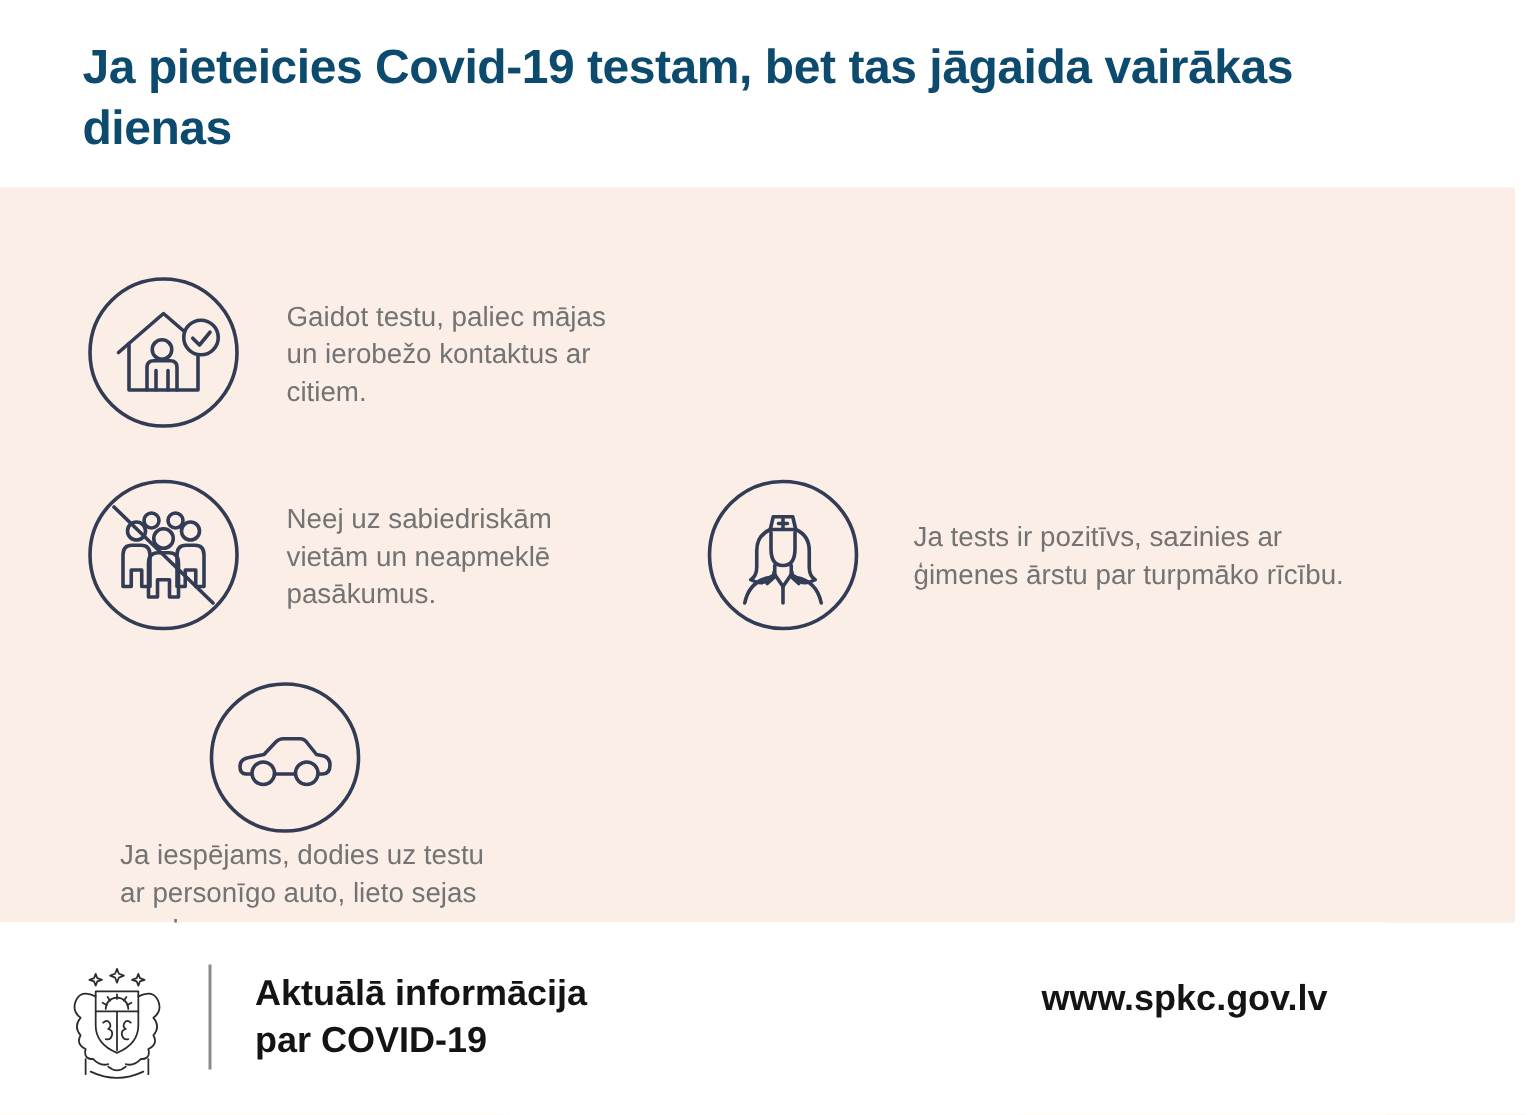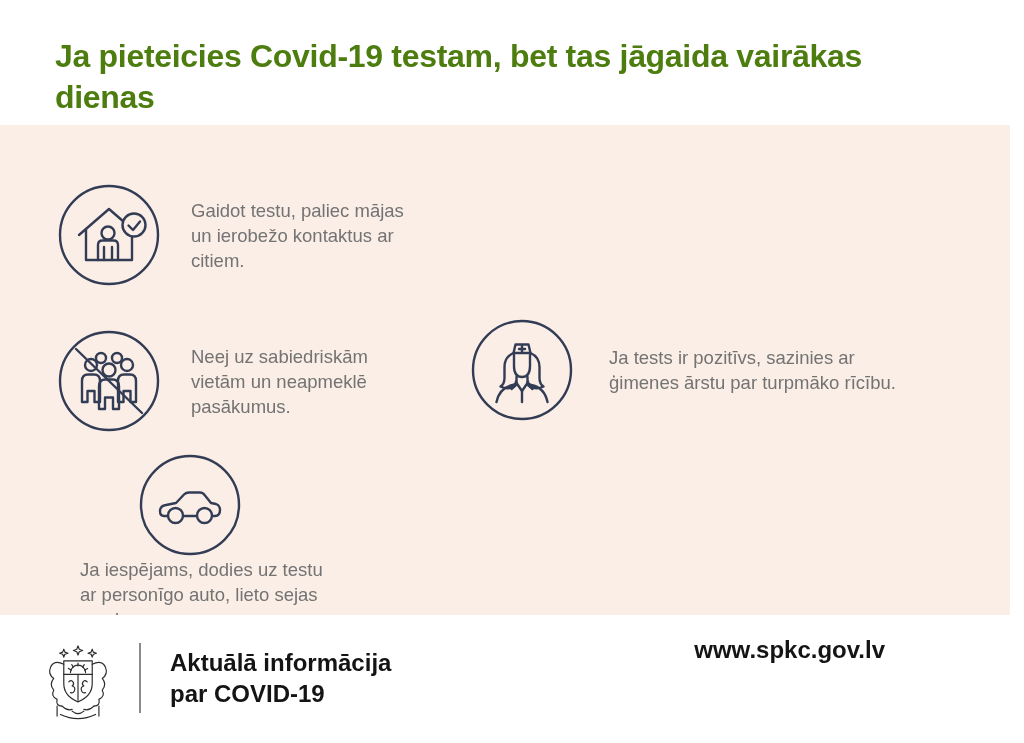--- a/index.html
+++ b/index.html
@@ -3,56 +3,55 @@
 <meta charset="utf-8">
 <style>
   html,body{margin:0;padding:0;}
   body{
     width:1024px;height:743px;position:relative;overflow:hidden;
     background:#ffffff;
     font-family:"Liberation Sans", sans-serif;
   }
   .title{
     position:absolute;left:55px;top:24px;max-width:830px;
-    font-size:32px;line-height:41px;font-weight:bold;color:#4d7c0f;
+    font-size:32px;line-height:41px;font-weight:bold;color:#0c4a6e;
     letter-spacing:-0.3px;
-    margin-top:12px;
   }
   .panel{
     position:absolute;left:0;top:125px;width:1010px;height:490px;
     background:#fbeee6;
   }
   .item{position:absolute;display:flex;align-items:center;}
   .item .icon{width:104px;height:104px;flex:0 0 auto;}
   .item .text{
     margin-left:30px;font-size:18.5px;line-height:25px;color:#737373;
   }
   #item-0{left:57px;top:58px;}
-  #item-1{left:57px;top:204px;}
+  #item-1{left:57px;top:193px;}
   #item-2{left:50px;top:328px;flex-direction:column;}
   #item-3{left:470px;top:58px;}
   #item-4{left:470px;top:193px;}
   #item-0 .text{max-width:225px;}
   #item-1 .text{max-width:235px;}
   #item-2 .text{max-width:250px;}
   #item-3 .text{max-width:320px;margin-left:35px;}
   #item-4 .text{max-width:292px;margin-left:35px;}
   .icon svg{display:block;width:104px;height:104px;}
   .icon path,.icon circle,.icon line{
     fill:none;stroke:#333c55;stroke-width:2.4;
     stroke-linecap:round;stroke-linejoin:round;
   }
   .icon .mask{fill:#fbeee6;}
   .footer{position:absolute;left:0;top:615px;width:924px;height:128px;background:#fff;}
   .emblem{position:absolute;left:32px;top:25px;width:92px;height:92px;}
   .emblem svg{display:block;width:92px;height:92px;}
   .emblem path,.emblem circle{fill:none;stroke:#2b2b2b;stroke-width:1.4;stroke-linecap:round;stroke-linejoin:round;}
   .footer-divider{position:absolute;left:139px;top:28px;width:2px;height:70px;background:#8b8b8b;}
   .campaign{position:absolute;left:170px;top:32px;font-size:24px;line-height:31px;font-weight:bold;color:#141414;}
-  .urls{position:absolute;right:39px;top:20px;font-size:24px;line-height:29px;font-weight:bold;color:#141414;}
+  .urls{position:absolute;right:39px;top:36px;font-size:24px;line-height:29px;font-weight:bold;color:#141414;}
 </style>
 </head>
 <body>
 
 <div class="title">Ja pieteicies Covid-19 testam, bet tas jāgaida vairākas dienas</div>
 
 <div class="panel">
 
   <div class="item" id="item-0">
     <span class="icon">

